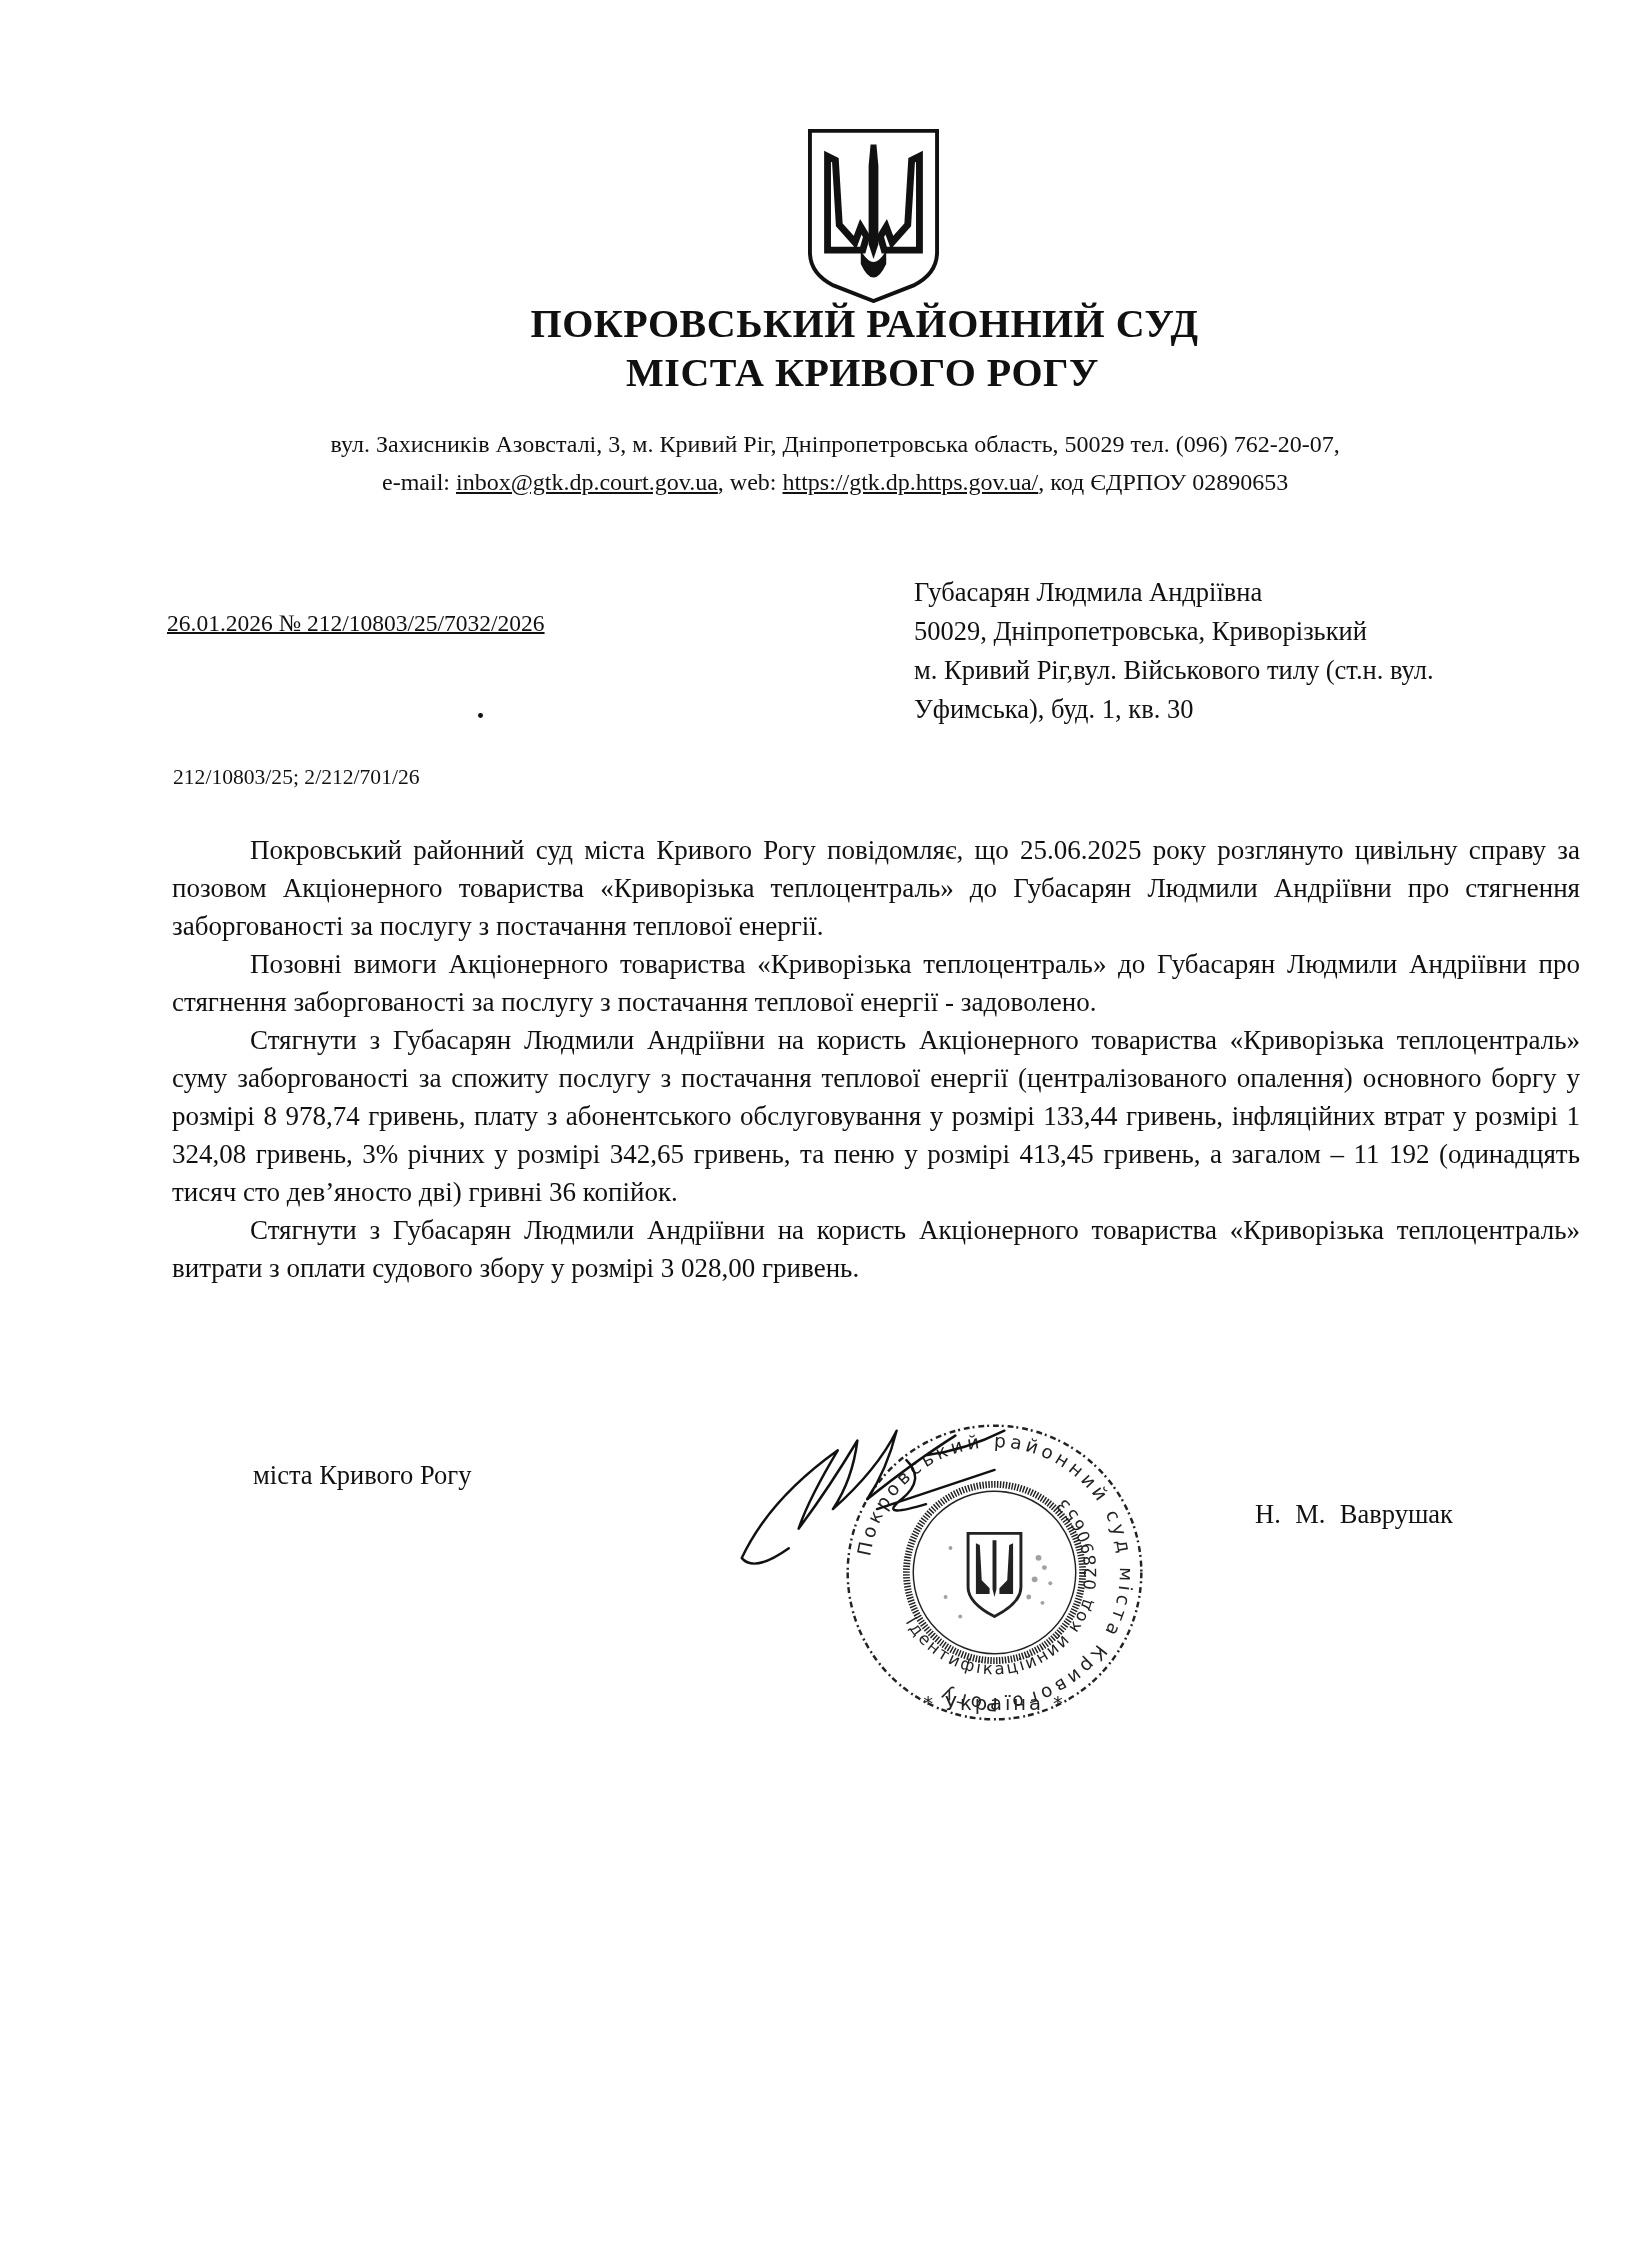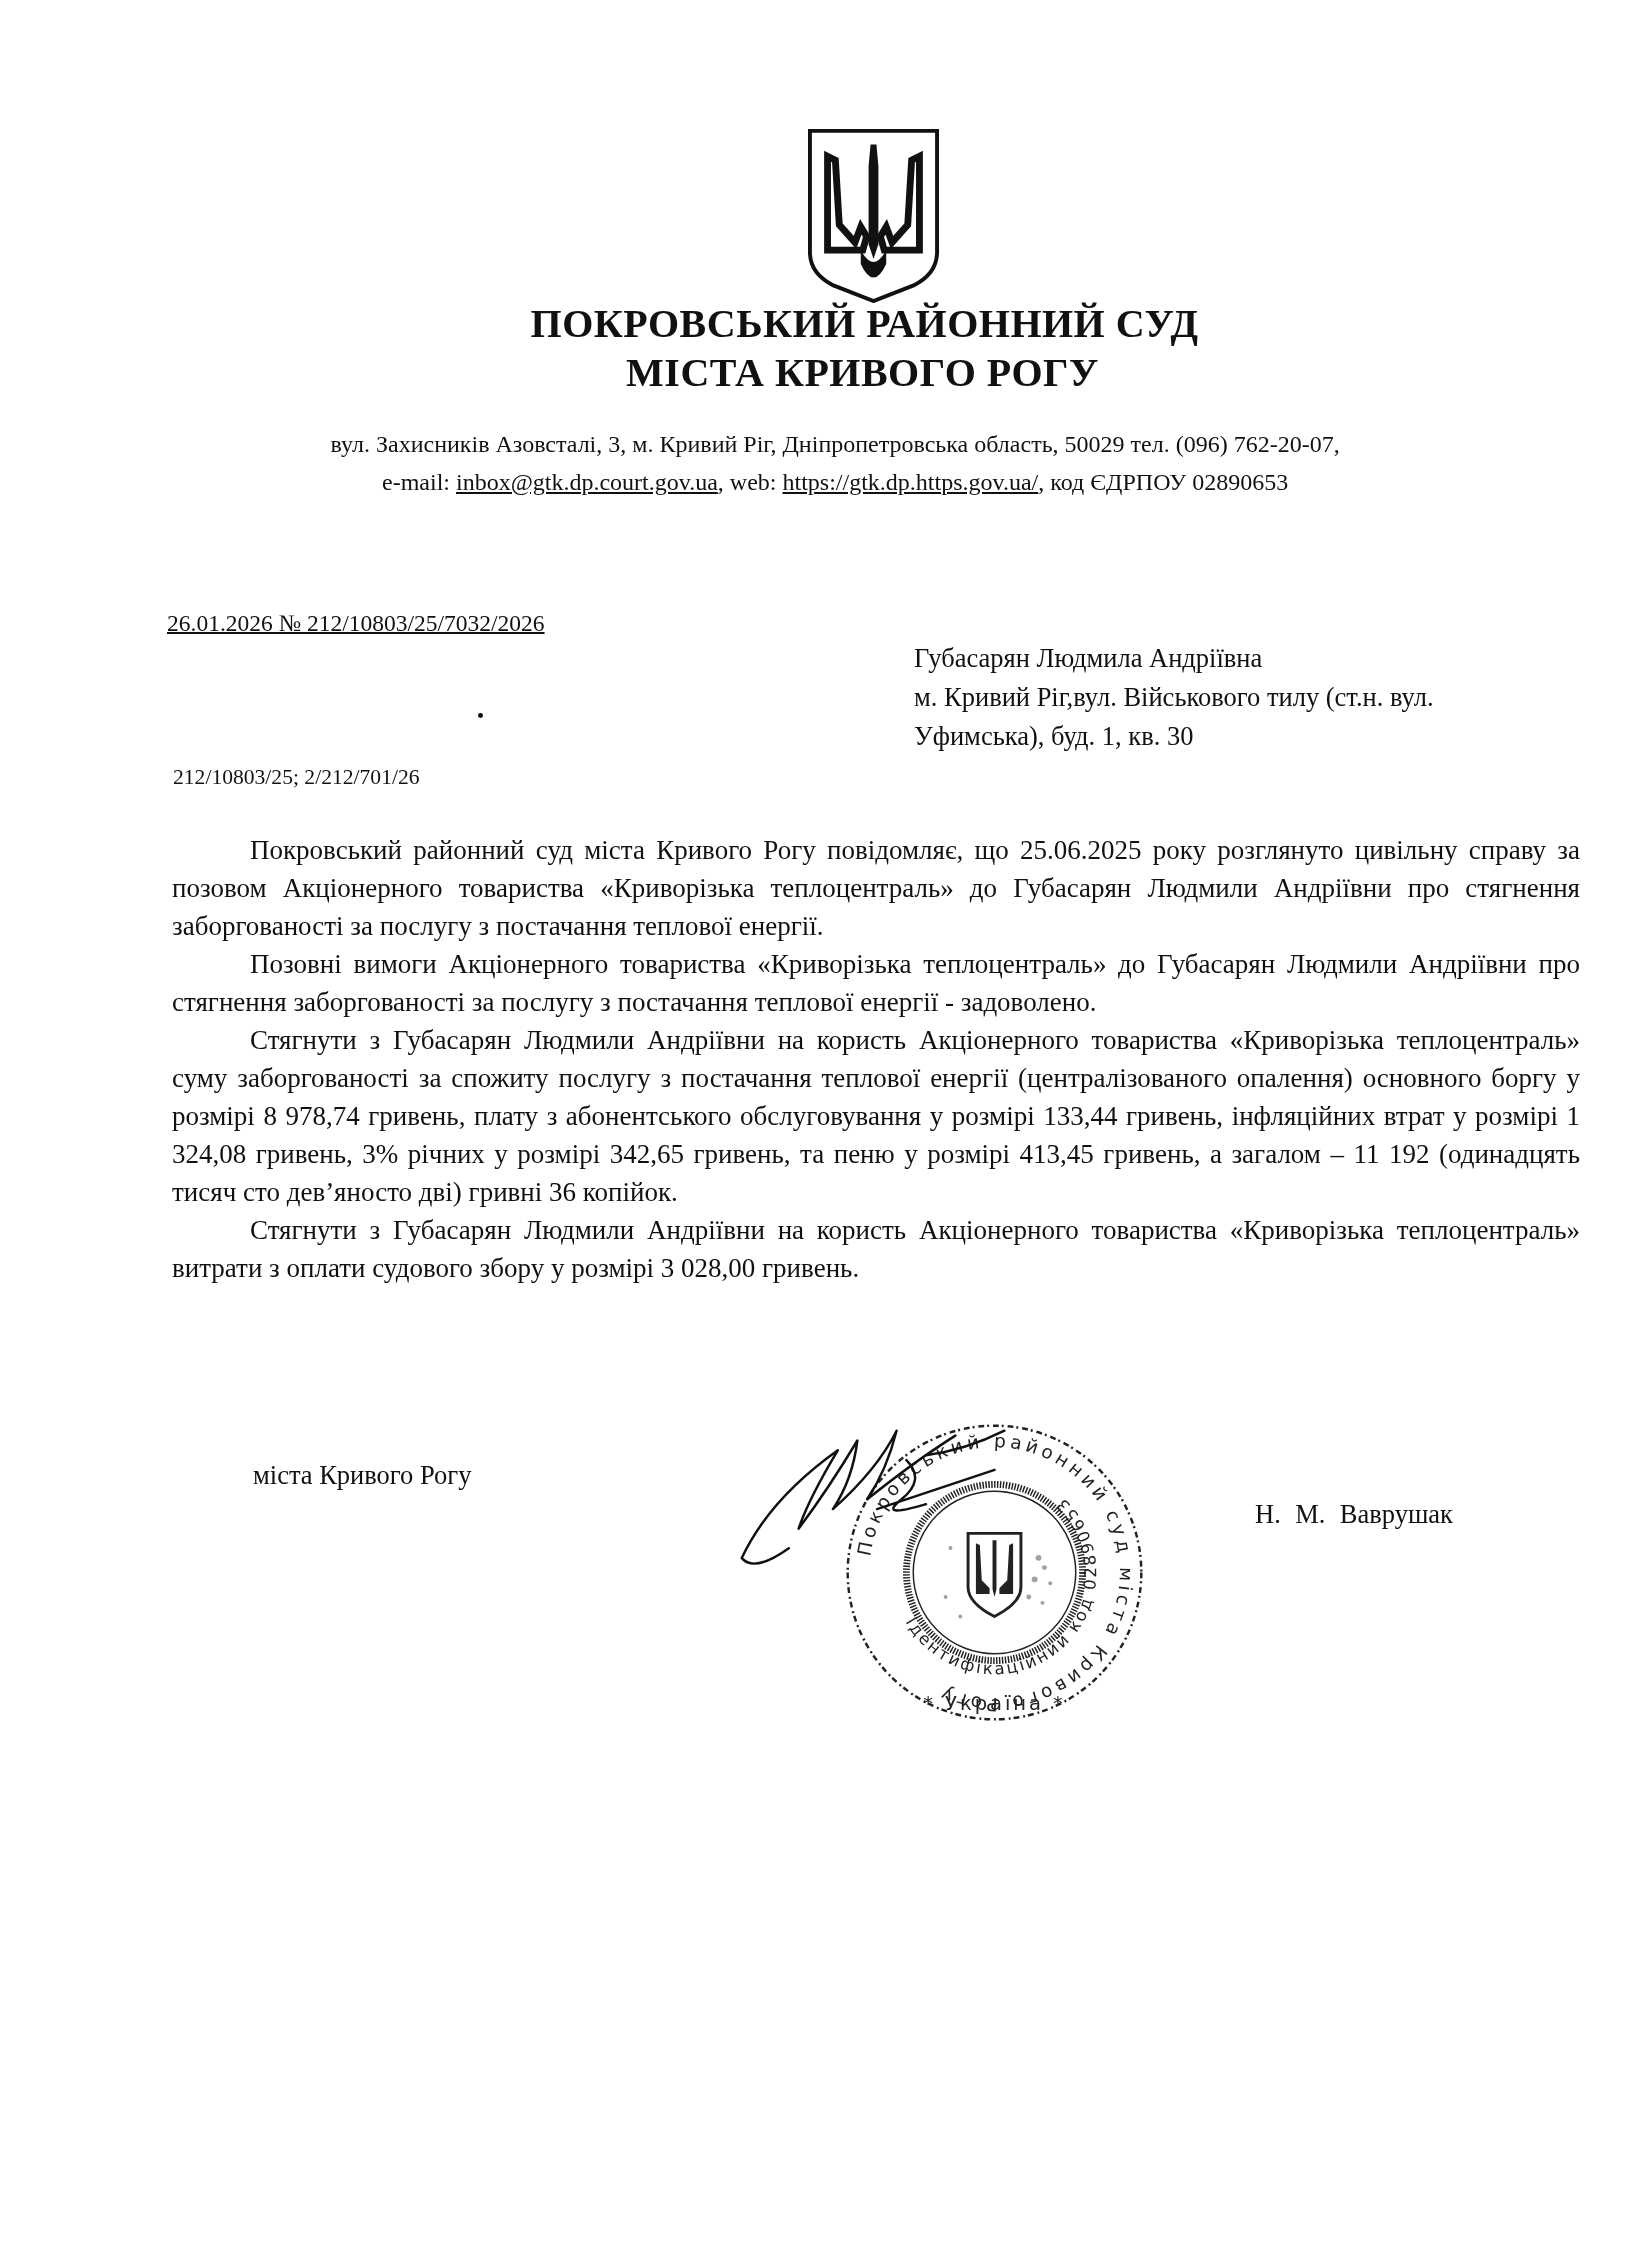--- a/index.html
+++ b/index.html
@@ -11,21 +11,21 @@
            font-weight: bold; font-size: 40px; letter-spacing: 0.5px; }
   #title1 { top: 300px; left: 47px; }
   #title2 { top: 349px; left: 45px; }
   .addr { position: absolute; left: 0; width: 1635px; text-align: center; font-size: 24px; }
   #addr1 { top: 431px; left: 17.6px; }
   #addr2 { top: 469px; left: 17.6px; }
   .u { text-decoration: underline; text-align: center; }
   #ref { left: 167px; top: 610px; font-size: 23.5px; text-decoration: underline; text-decoration-thickness: 2px; }
   #ref2 { left: 173px; top: 765px; font-size: 21.6px; }
   #dot { position: absolute; left: 478px; top: 713px; width: 4.9px; height: 4.9px; background: #111; border-radius: 50%; }
-  #recipient { position: absolute; left: 914px; top: 639px; font-size: 26.5px; line-height: 39px; }
+  #recipient { position: absolute; left: 914px; top: 573px; font-size: 26.5px; line-height: 39px; }
   #recipient div { white-space: nowrap; }
   #body { position: absolute; left: 172px; top: 831px; width: 1408px; font-size: 27px; line-height: 38px; }
   #body p { margin: 0; text-indent: 78px; text-align: justify; text-align-last: left; }
   #judge-label { position: absolute; left: 253px; top: 1457px; font-size: 26.5px; line-height: 37px; }
   #judge-name { position: absolute; left: 1255px; top: 1470px; font-size: 26.5px; word-spacing: 7.8px; margin-top: 29px; }
   #stamp { position: absolute; left: 833px; top: 1411px; width: 323px; height: 323px; }
   #signature { position: absolute; left: 730px; top: 1411px; width: 294px; height: 157px; }
 </style>
 </head>
 <body>
@@ -47,20 +47,21 @@
 <div id="addr2" class="addr">
   <span>e-mail: </span><span class="u">inbox@gtk.dp.court.gov.ua</span><span>,  web: </span><span class="u">https://gtk.dp.https.gov.ua/</span><span>, код ЄДРПОУ 02890653</span>
 </div>
 
 <div id="ref" class="abs">26.01.2026 №  212/10803/25/7032/2026</div>
 <div id="dot"></div>
 <div id="ref2" class="abs">212/10803/25; 2/212/701/26</div>
 
 <div id="recipient">
   <div>Губасарян Людмила Андріївна</div>
+  <div>50029,  Дніпропетровська,  Криворізький</div>
   <div>м. Кривий Ріг,вул. Військового тилу (ст.н. вул.</div>
   <div> Уфимська), буд. 1, кв. 30</div>
 </div>
 
 <div id="body">
   <p>Покровський районний суд міста Кривого Рогу  повідомляє, що 25.06.2025 року розглянуто цивільну справу за позовом Акціонерного товариства «Криворізька теплоцентраль» до Губасарян Людмили Андріївни про стягнення заборгованості за послугу з постачання теплової енергії.</p>
   <p>Позовні вимоги Акціонерного товариства «Криворізька теплоцентраль» до Губасарян Людмили Андріївни про стягнення заборгованості за послугу з постачання теплової енергії - задоволено.</p>
   <p>Стягнути з Губасарян Людмили Андріївни на користь Акціонерного товариства «Криворізька теплоцентраль» суму заборгованості за спожиту послугу з постачання теплової енергії (централізованого опалення) основного боргу у розмірі 8 978,74 гривень, плату з абонентського обслуговування у розмірі 133,44 гривень, інфляційних втрат у розмірі 1 324,08 гривень, 3% річних у розмірі 342,65 гривень, та пеню у розмірі 413,45 гривень, а загалом – 11 192 (одинадцять тисяч сто дев’яносто дві) гривні 36 копійок.</p>
   <p>Стягнути з Губасарян Людмили Андріївни на користь Акціонерного товариства «Криворізька теплоцентраль» витрати з оплати судового збору у розмірі 3 028,00 гривень.</p>
 </div>

